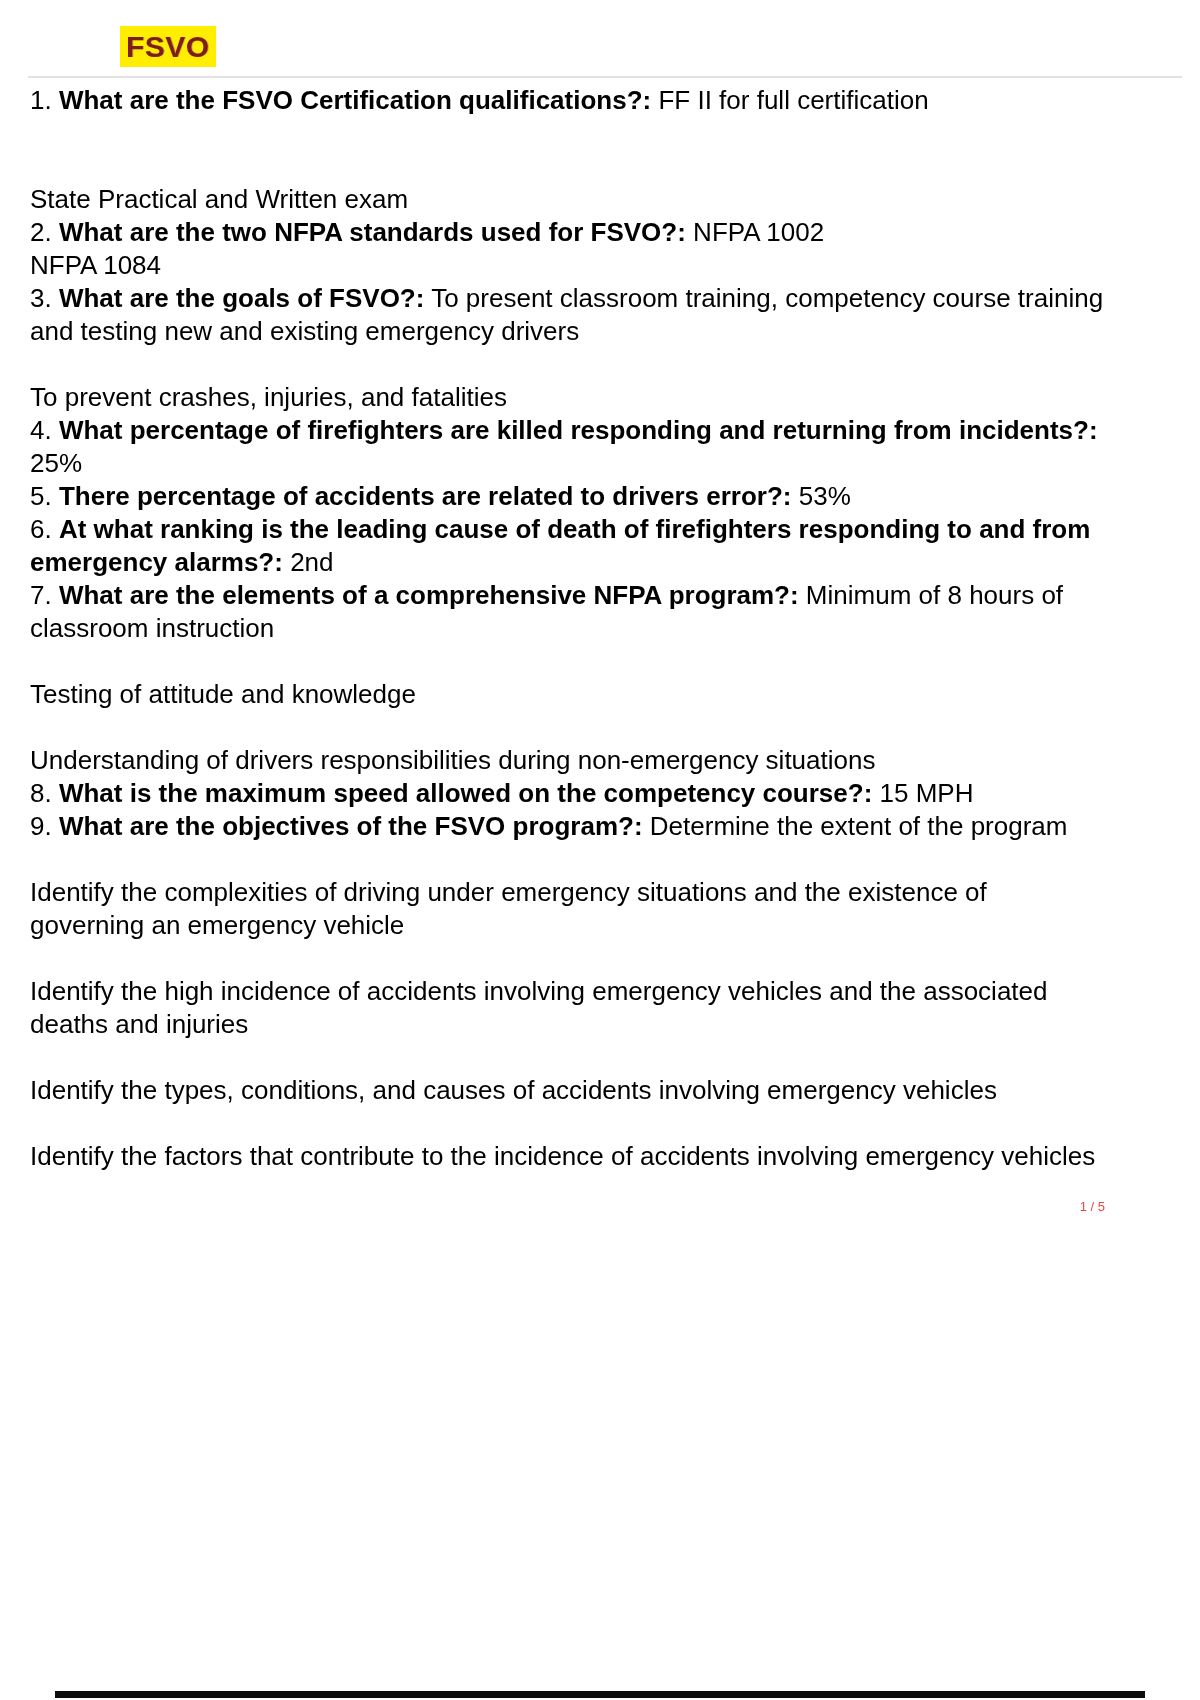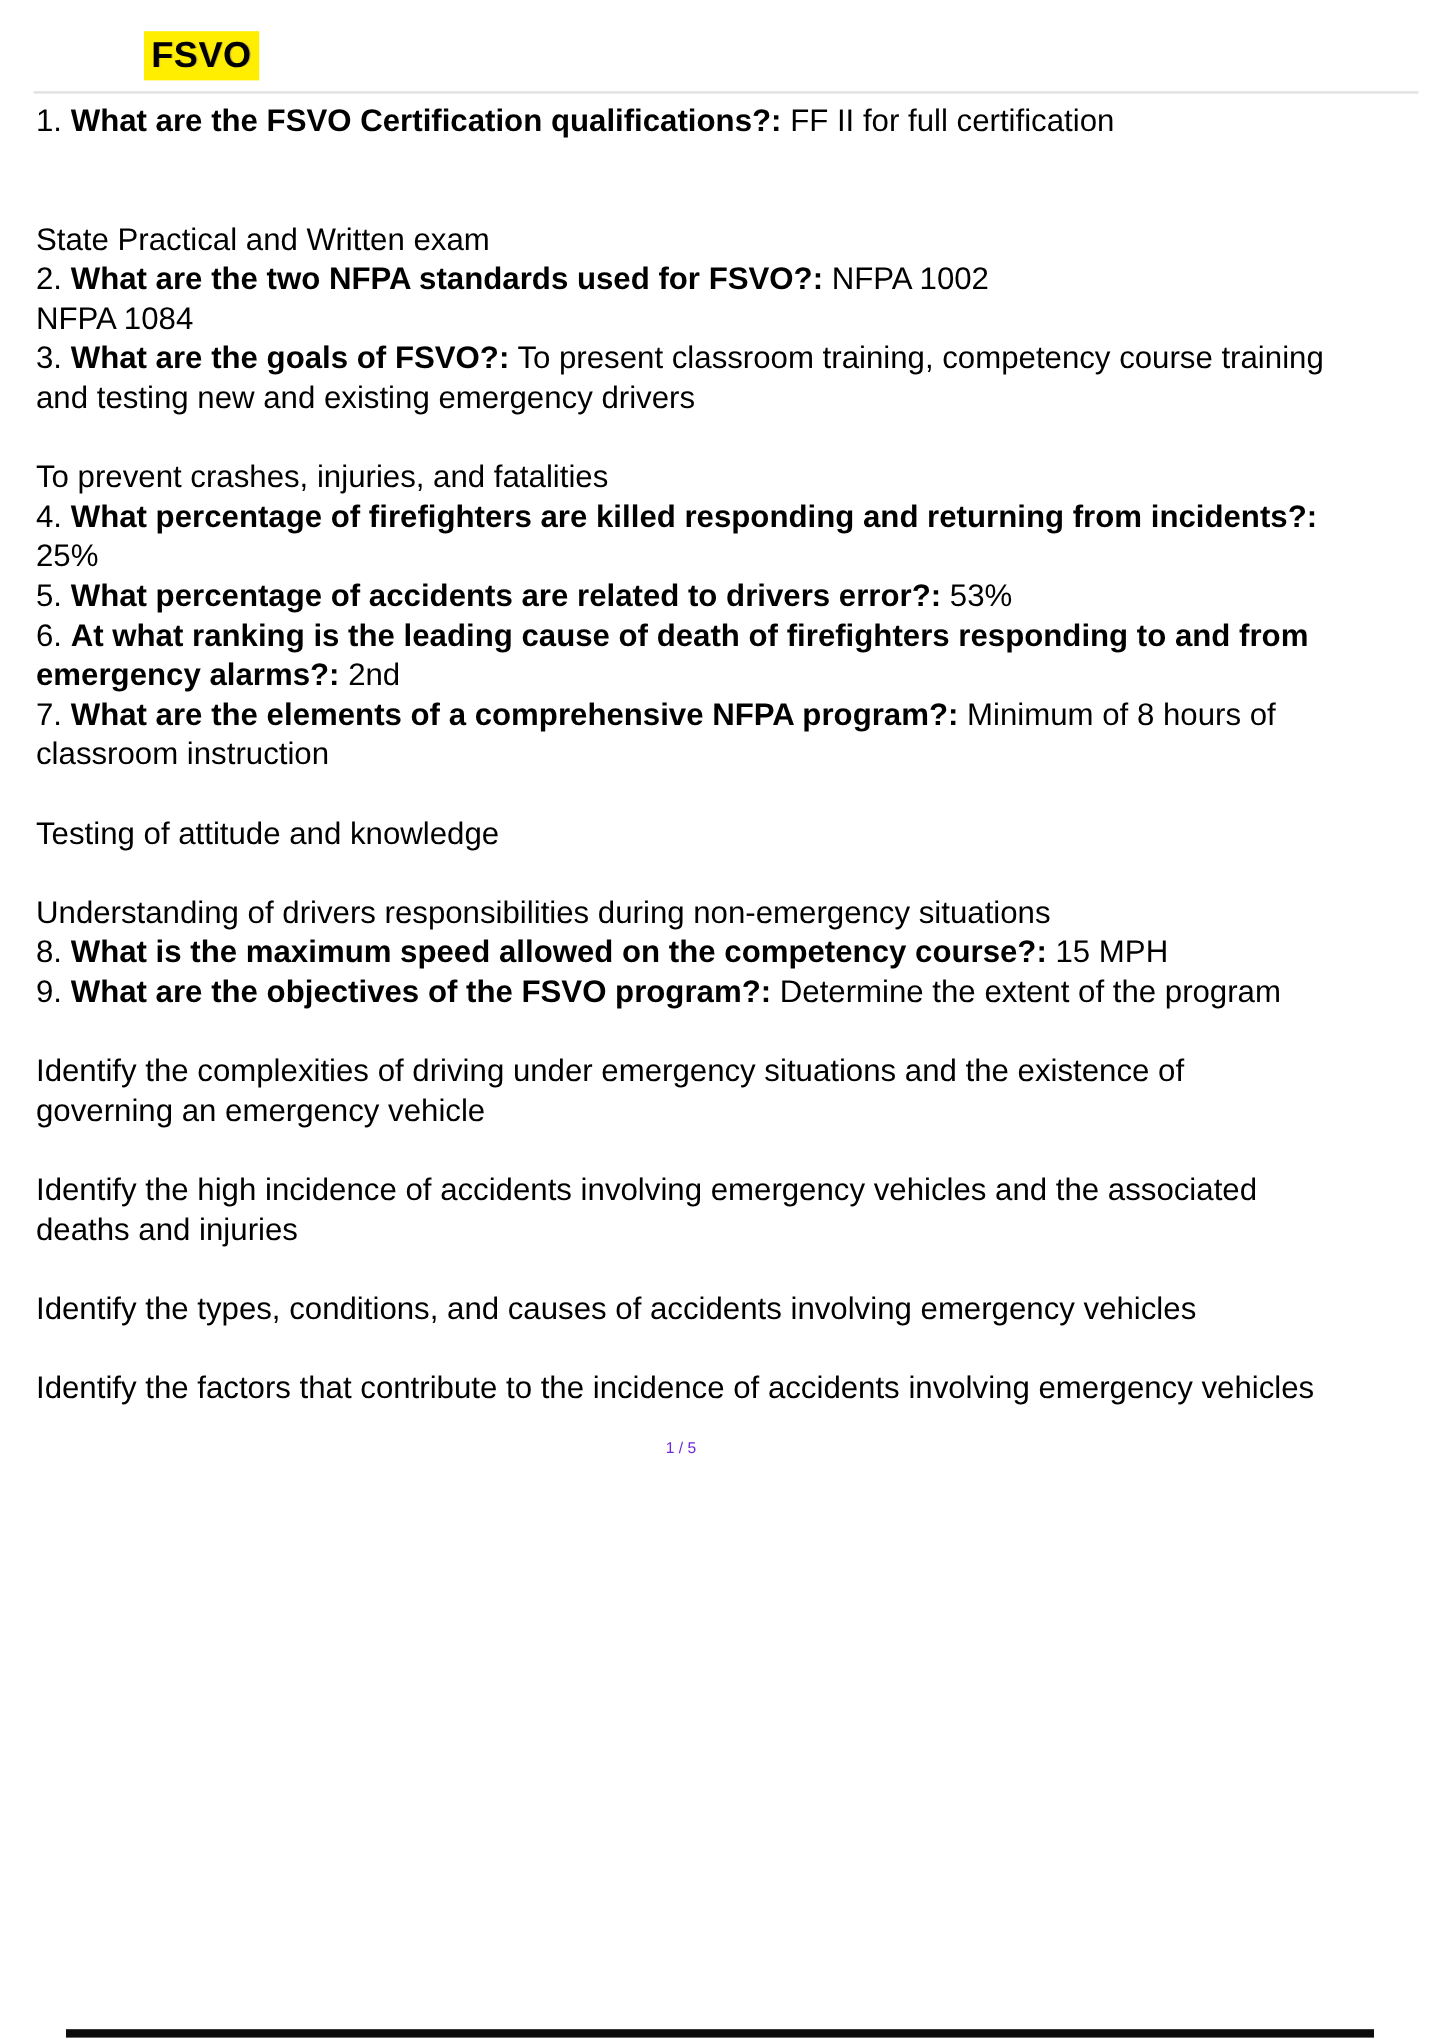--- a/index.html
+++ b/index.html
@@ -16,21 +16,21 @@
     overflow: hidden;
   }
   .header {
     padding: 26px 0 0 120px;
     height: 58px;
     box-sizing: border-box;
   }
   .logo {
     display: inline-block;
     background: #ffee00;
-    color: #000000;
+    color: #7f1d1d;
     font-weight: bold;
     font-size: 30px;
     letter-spacing: 0.5px;
     padding: 4px 6px;
     line-height: 1.1;
     text-shadow: 1px 0 0 rgba(90, 60, 140, 0.35);
   }
   .rule {
     height: 2px;
     background: #e2e2e2;
@@ -52,23 +52,23 @@
   .doc-body p.blank {
     height: 33px;
   }
   .doc-body b {
     font-weight: bold;
   }
   .footer {
     width: 1075px;
     margin-left: 30px;
     margin-top: 26px;
-    text-align: center;
+    text-align: right;
     font-size: 13px;
-    color: #6d28d9;
+    color: #ef4444;
   }
   .next-page-bar {
     position: absolute;
     left: 55px;
     right: 55px;
     bottom: 2px;
     height: 7px;
     background: #0c0c0c;
   }
 </style>
@@ -87,21 +87,21 @@
       <p><span>1. </span><b>What are the FSVO Certification qualifications?:</b><span> FF II for full certification</span></p>
       <p class="blank">&nbsp;</p>
       <p class="blank">&nbsp;</p>
       <p><span>State Practical and Written exam</span></p>
       <p><span>2. </span><b>What are the two NFPA standards used for FSVO?:</b><span> NFPA 1002</span></p>
       <p><span>NFPA 1084</span></p>
       <p><span>3. </span><b>What are the goals of FSVO?:</b><span> To present classroom training, competency course training and testing new and existing emergency drivers</span></p>
       <p class="blank">&nbsp;</p>
       <p><span>To prevent crashes, injuries, and fatalities</span></p>
       <p><span>4. </span><b>What percentage of firefighters are killed responding and returning from incidents?:</b><span> 25%</span></p>
-      <p><span>5. </span><b>What percentage of accidents are related to drivers error?:</b><span> 53%</span></p>
+      <p><span>5. </span><b>There percentage of accidents are related to drivers error?:</b><span> 53%</span></p>
       <p><span>6. </span><b>At what ranking is the leading cause of death of firefighters responding to and from emergency alarms?:</b><span> 2nd</span></p>
       <p><span>7. </span><b>What are the elements of a comprehensive NFPA program?:</b><span> Minimum of 8 hours of classroom instruction</span></p>
       <p class="blank">&nbsp;</p>
       <p><span>Testing of attitude and knowledge</span></p>
       <p class="blank">&nbsp;</p>
       <p><span>Understanding of drivers responsibilities during non-emergency situations</span></p>
       <p><span>8. </span><b>What is the maximum speed allowed on the competency course?:</b><span> 15 MPH</span></p>
       <p><span>9. </span><b>What are the objectives of the FSVO program?:</b><span> Determine the extent of the program</span></p>
       <p class="blank">&nbsp;</p>
       <p><span>Identify the complexities of driving under emergency situations and the existence of governing an emergency vehicle</span></p>

